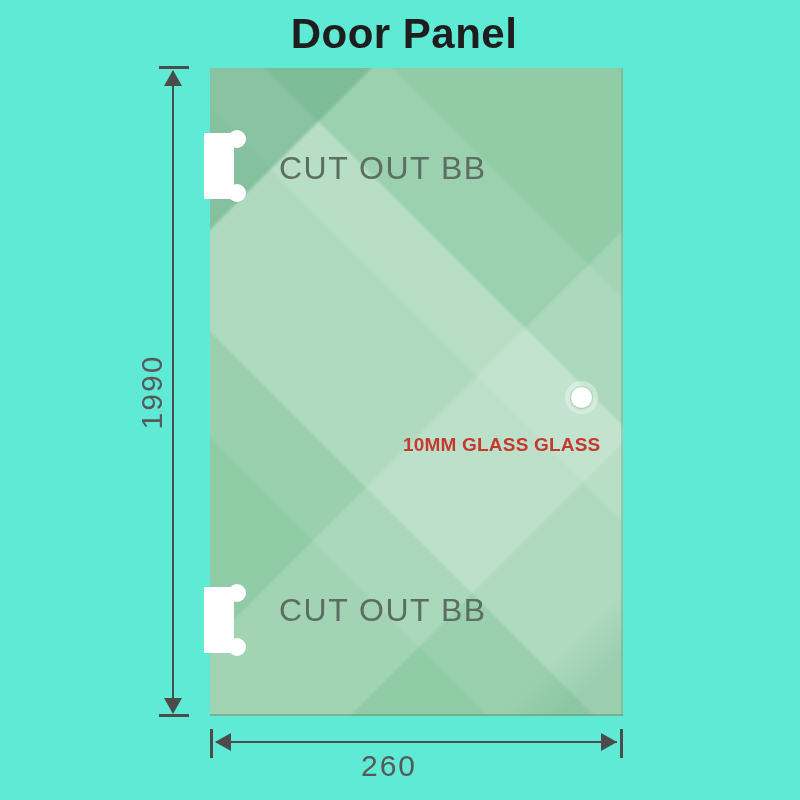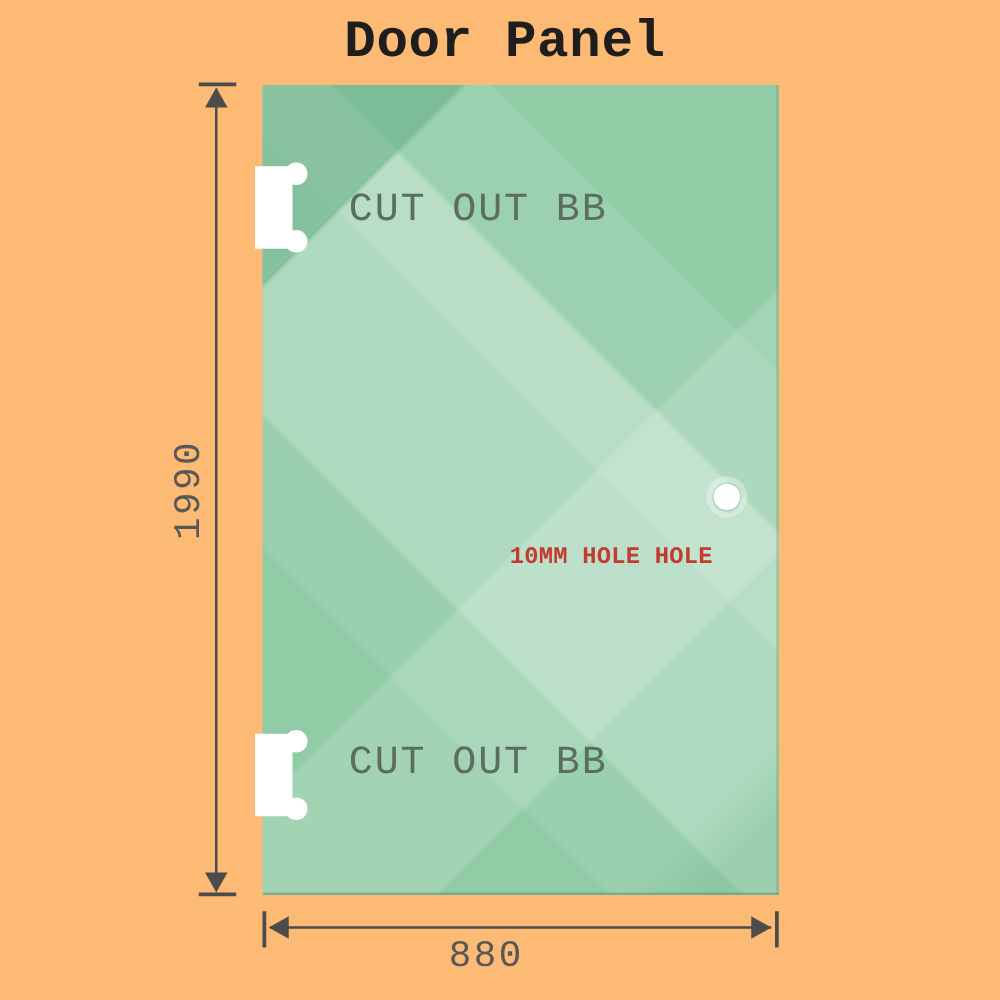--- a/index.html
+++ b/index.html
@@ -1,18 +1,18 @@
 <!DOCTYPE html>
 <html><head>
 <meta charset="utf-8">
 <style>
   html,body{margin:0;padding:0;background:#fff;}
   .stage{
-    position:relative;width:800px;height:800px;background:#fdba74;overflow:hidden;
-    font-family:Liberation Mono, monospace;
+    position:relative;width:800px;height:800px;background:#5eead4;overflow:hidden;
+    font-family:Liberation Sans, sans-serif;
   }
   
   .title{
     position:absolute;top:10px;left:4px;width:800px;text-align:center;
     font-size:42px;font-weight:700;color:#1e1e1e;letter-spacing:.5px;
   }
   
   .panel{
     position:absolute;left:210px;top:68px;width:413px;height:648px;
     background:
@@ -92,33 +92,33 @@
   <div class="cutout-label cl-top">CUT OUT BB</div>
 
   <div class="co-bot">
     <div class="cutout-rect"></div>
     <div class="cutout-bump bump1"></div>
     <div class="cutout-bump bump2"></div>
   </div>
   <div class="cutout-label cl-bot">CUT OUT BB</div>
 
   <div class="glass-hole"></div>
-  <div class="hole-label">10MM HOLE HOLE</div>
+  <div class="hole-label">10MM GLASS GLASS</div>
 
   <div>
     <div class="tick-h" style="left:159px;top:66px;width:30px;"></div>
     <div class="tick-h" style="left:159px;top:714px;width:30px;"></div>
     <div class="dim-line-v"></div>
     <div class="arr arr-up"></div>
     <div class="arr arr-down"></div>
     <div class="dim-text height-text">1990</div>
   </div>
 
   <div>
     <div class="tick-v" style="left:210px;top:729px;height:29px;"></div>
     <div class="tick-v" style="left:620px;top:729px;height:29px;"></div>
     <div class="dim-line-h"></div>
     <div class="arr arr-left"></div>
     <div class="arr arr-right"></div>
-    <div class="dim-text width-text">880</div>
+    <div class="dim-text width-text">260</div>
   </div>
 
 </div>
 
 </body></html>

